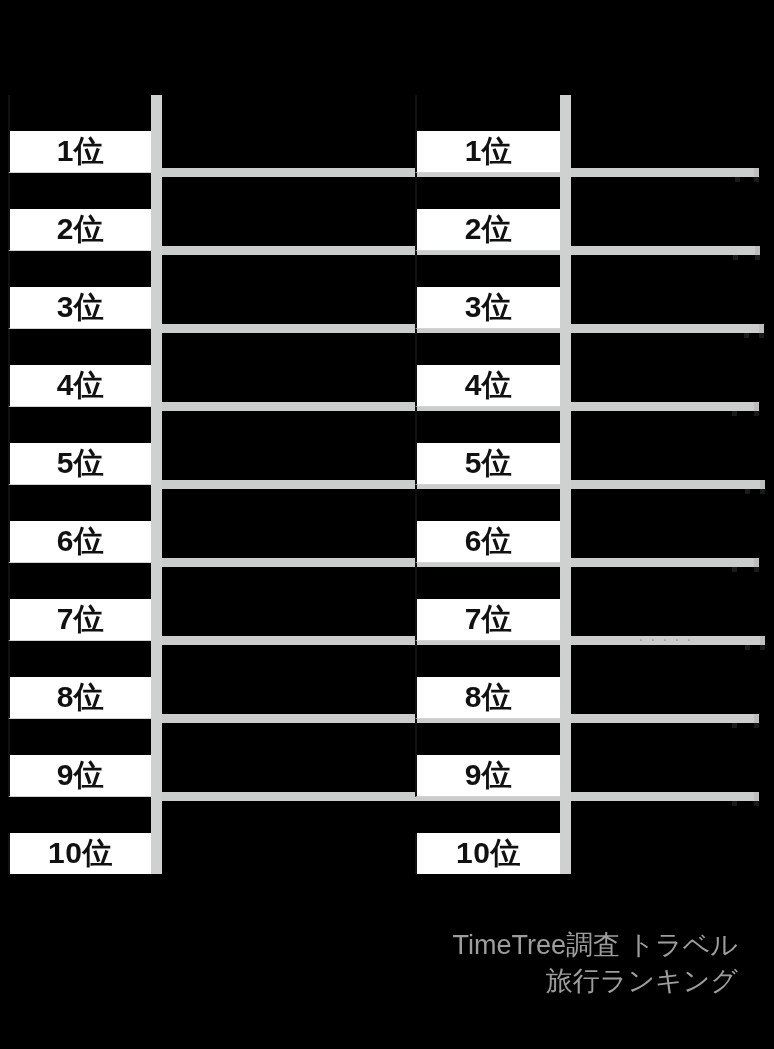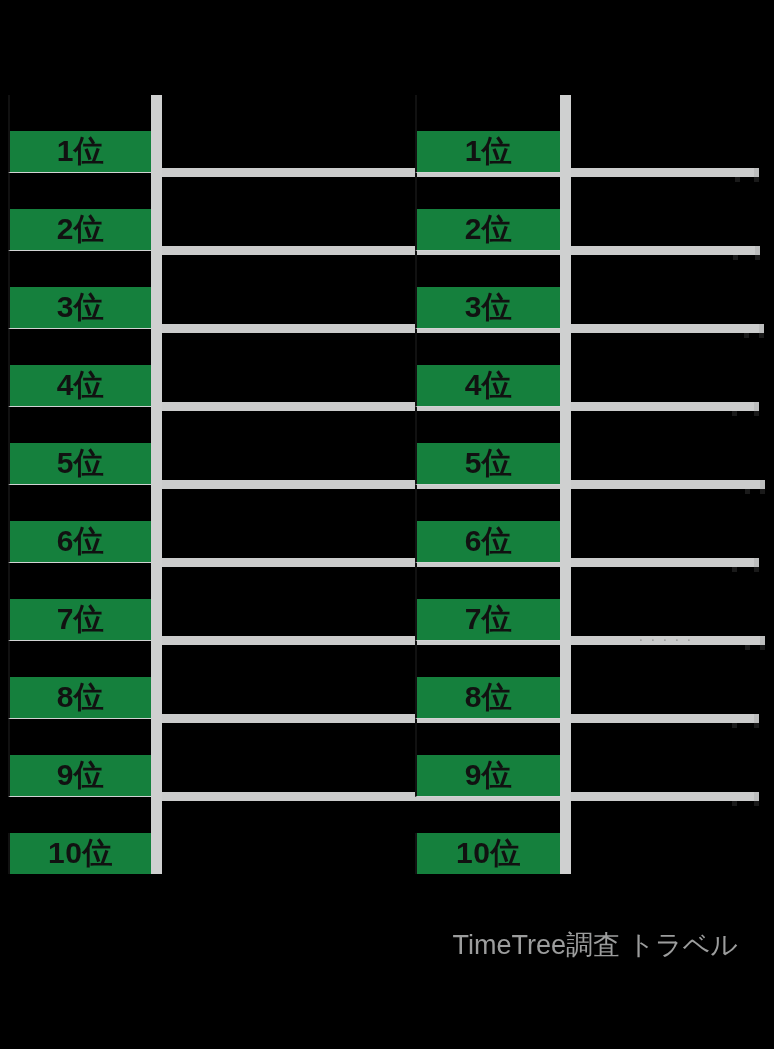--- a/index.html
+++ b/index.html
@@ -29,21 +29,21 @@
 
   .row{
     position:relative;
     flex:1 1 0;
     display:flex;
     align-items:stretch;
   }
 
   .rank-cell{
     width:143px;
-    background:#15803d;
+    background:#ffffff;
     border-bottom:1.5px solid #d2d3d4;
     display:flex;
     align-items:center;
     justify-content:center;
     box-sizing:border-box;
     color:#111;
     font-size:30px;
     font-weight:700;
     letter-spacing:.5px;
     position:relative;
@@ -352,17 +352,18 @@
         <div class="axis-stem"></div>
 
       </div>
     </div>
   </div>
 
   <div class="footer">
 
     <div class="caption">
       <div>TimeTree調査 トラベル</div>
+      <div>旅行ランキング</div>
     </div>
 
   </div>
 
 </div>
 
 </body></html>

